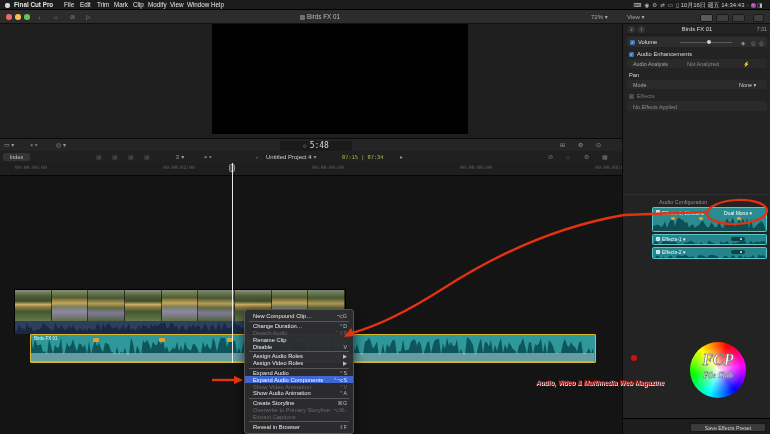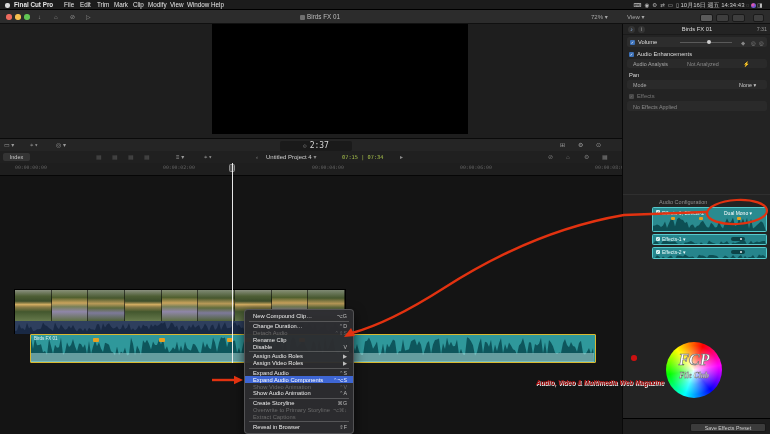--- a/index.html
+++ b/index.html
@@ -115,21 +115,21 @@
             color:#cfcfcf;font-size:5.3px;line-height:8px;text-align:center;}
 
   
   .wm{z-index:7;pointer-events:none;}
   .wm-name{left:506px;top:351px;font-size:30px;font-style:italic;font-weight:bold;letter-spacing:-0.5px;
            color:rgba(150,150,150,.28);-webkit-text-stroke:1.2px #151515;
            text-shadow:2px 2px 1px rgba(255,255,255,.75);white-space:nowrap;}
   .wm-idot{left:631px;top:355px;width:5.5px;height:5.5px;border-radius:50%;background:#cb1111;z-index:8;}
   .wm-tag{left:536px;top:379px;font-size:6.5px;font-style:italic;font-weight:bold;color:#b51111;
           text-shadow:0.7px 0.7px 0 rgba(255,255,255,.9);white-space:nowrap;}
-  .wheel{left:666px;top:342px;width:56px;height:56px;border-radius:50%;
+  .wheel{left:690px;top:342px;width:56px;height:56px;border-radius:50%;
          background:radial-gradient(circle at 50% 50%, rgba(255,255,255,.95) 0%, rgba(255,255,255,.3) 36%, rgba(255,255,255,0) 62%),
                     conic-gradient(from 20deg,#f00,#f0f,#00f,#0ff,#0f0,#ff0,#f00);}
   .wheel-fcp{left:0;top:9px;width:56px;text-align:center;font-family:"Liberation Serif",serif;font-weight:bold;font-style:italic;
              font-size:16px;color:#fff;-webkit-text-stroke:0.6px #666;}
   .wheel-fans{left:0;top:29px;width:56px;text-align:center;font-family:"Liberation Serif",serif;font-weight:bold;font-style:italic;
               font-size:7.5px;color:#fff;-webkit-text-stroke:0.4px #666;}
 
   .annot{left:0;top:0;z-index:30;pointer-events:none;}
   .wvbox{overflow:hidden;}
   .wvbox svg{position:absolute;left:0;bottom:0;}
@@ -172,21 +172,21 @@
   </div>
 
   <div class="viewer-bg">
     <div class="video"></div>
   </div>
 
   <div class="toolbar1">
     <span class="tb-group" style="left:4px">▭ ▾</span>
     <span class="tb-group" style="left:30px">⌖ ▾</span>
     <span class="tb-group" style="left:56px">◎ ▾</span>
-    <span class="dashboard"><span class="dot">⊙</span><span style="position:static">2:37</span></span>
+    <span class="dashboard"><span class="dot">⊙</span><span style="position:static">5:48</span></span>
     <span class="tb-group" style="left:560px">⊞</span>
     <span class="tb-group" style="left:578px">⚙</span>
     <span class="tb-group" style="left:596px">⊙</span>
   </div>
 
   <div class="toolbar2">
     <span class="idx-btn">Index</span>
     <span class="dim-ico" style="left:96px">▦</span>
     <span class="dim-ico" style="left:112px">▦</span>
     <span class="dim-ico" style="left:128px">▦</span>

